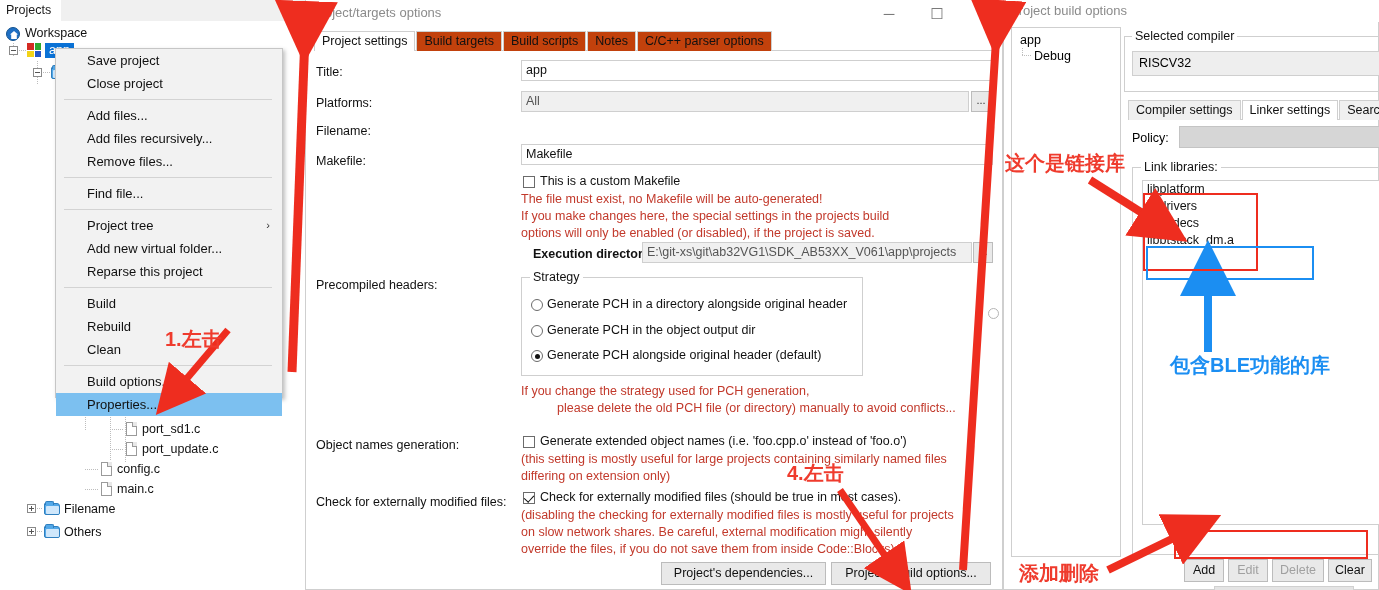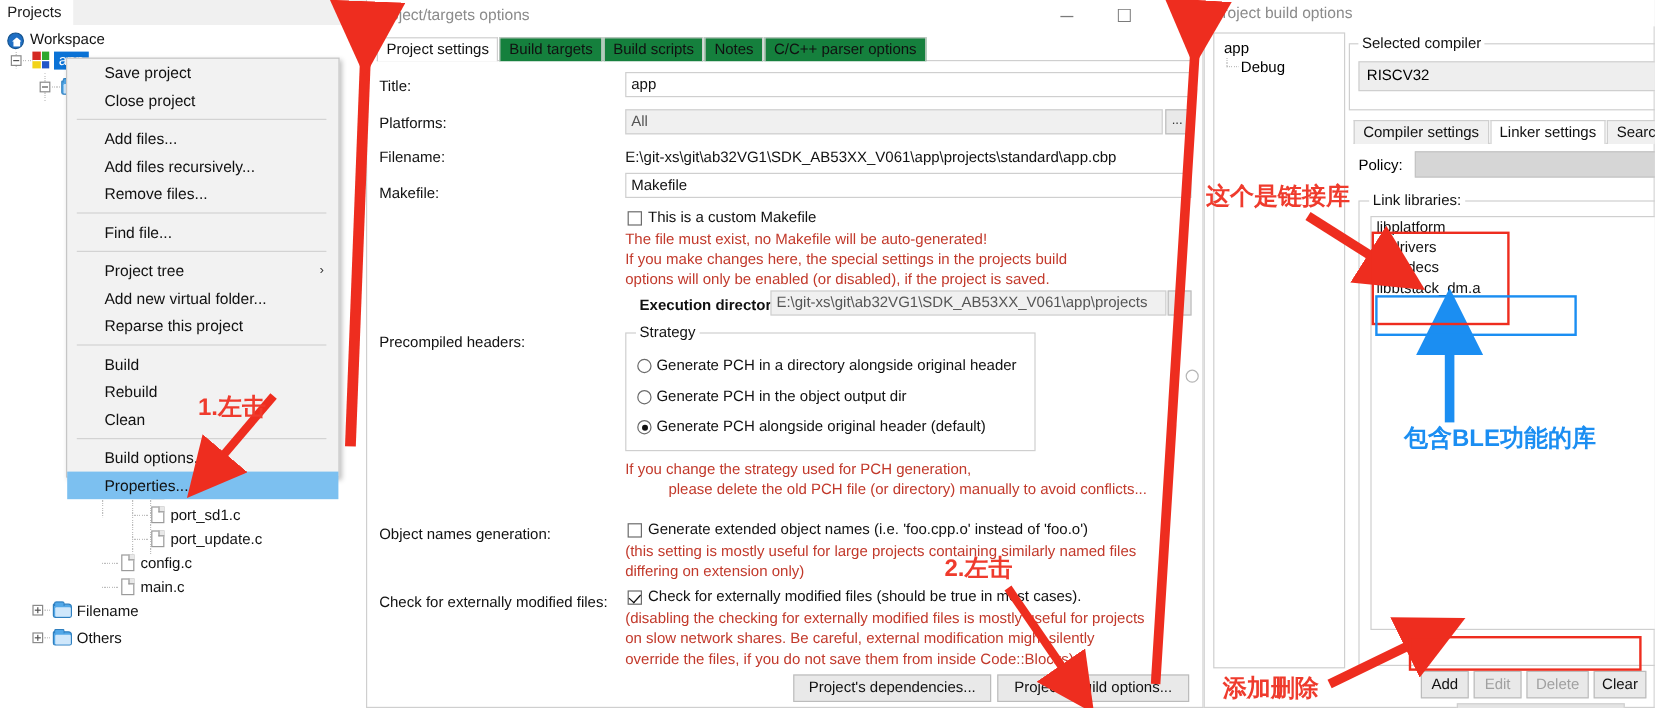--- a/index.html
+++ b/index.html
@@ -100,21 +100,21 @@
     background:#ffffff; color:#8b8b8b; font-size:13px; padding:5px 0 0 6px;
   }
   .wbtn { position:absolute; top:0; width:46px; height:27px; color:#7a7a7a;
           text-align:center; line-height:27px; font-size:15px; }
   #tabstrip-proj {
     position:absolute; left:8px; top:31px; width:684px; height:20px;
     border-bottom:1px solid #cfcfcf;
   }
   .ptab {
     position:relative; float:left; height:20px; line-height:19px; padding:0 7px;
-    font-size:12.5px; color:#111; background:#15803d; border:1px solid #cfcfcf;
+    font-size:12.5px; color:#111; background:#c2410c; border:1px solid #cfcfcf;
     border-bottom:none; margin-right:1px;
   }
   .ptab.active { background:#ffffff; }
   .flabel { position:absolute; font-size:12.5px; color:#111; }
   .ftext {
     position:absolute; background:#fff; border:1px solid #cfcfcf; height:21px;
     line-height:19px; padding:0 4px; font-size:12.5px; color:#111; overflow:hidden; white-space:nowrap;
   }
   .ftext.ro { background:#f0f0f0; color:#555; }
   .fstatic { position:absolute; font-size:12.5px; color:#111; white-space:nowrap; }
@@ -289,21 +289,20 @@
     </div>
 
     <div class="flabel" style="left:10px; top:65px;">Title:</div>
     <div class="ftext" style="left:215px; top:60px; width:472px;">app</div>
 
     <div class="flabel" style="left:10px; top:96px;">Platforms:</div>
     <div class="ftext ro" style="left:215px; top:91px; width:448px;">All</div>
     <div class="ellbtn" style="left:665px; top:91px;">...</div>
 
     <div class="flabel" style="left:10px; top:124px;">Filename:</div>
-    <div class="fstatic" style="left:215px; top:124px;">E:\git-xs\git\ab32VG1\SDK_AB53XX_V061\app\projects\standard\app.cbp</div>
 
     <div class="flabel" style="left:10px; top:154px;">Makefile:</div>
     <div class="ftext" style="left:215px; top:144px; width:472px;">Makefile</div>
 
     <div class="cbx" style="left:217px; top:176px;"></div>
     <div class="fstatic" style="left:234px; top:174px;">This is a custom Makefile</div>
     <div class="redtxt" style="left:215px; top:192px;">The file must exist, no Makefile will be auto-generated!</div>
     <div class="redtxt" style="left:215px; top:209px;">If you make changes here, the special settings in the projects build</div>
     <div class="redtxt" style="left:215px; top:226px;">options will only be enabled (or disabled), if the project is saved.</div>
 
@@ -412,21 +411,21 @@
     <path d="M1208,352 L1208,288" stroke="#1b8ef2" stroke-width="8" fill="none" marker-end="url(#arrowBlue)"></path>
 
     <path d="M1108,570 L1178,536" stroke="#ee2d1f" stroke-width="8" fill="none" marker-end="url(#arrowRed)"></path>
   </svg>
 
   <div class="box-red" style="left:1143px; top:193px; width:115px; height:78px;"></div>
   <div class="box-blue" style="left:1146px; top:246px; width:168px; height:34px;"></div>
   <div class="box-red" style="left:1174px; top:530px; width:194px; height:29px;"></div>
 
   <div class="anno-red" style="left:165px; top:326px; font-size:20px;">1.左击</div>
-  <div class="anno-red" style="left:787px; top:460px; font-size:20px;">2.左击</div>
+  <div class="anno-red" style="left:787px; top:460px; font-size:20px;">4.左击</div>
   <div class="anno-red" style="left:1005px; top:150px; font-size:20px;">这个是链接库</div>
   <div class="anno-blue" style="left:1170px; top:352px; font-size:20px;">包含BLE功能的库</div>
   <div class="anno-red" style="left:1019px; top:560px; font-size:20px;">添加删除</div>
 
   <div style="position:absolute; left:988px; top:308px; width:11px; height:11px; border:1px solid #b5b5b5;
               border-radius:50%; background:#fff;"></div>
 
 </div>
 
 </body></html>

